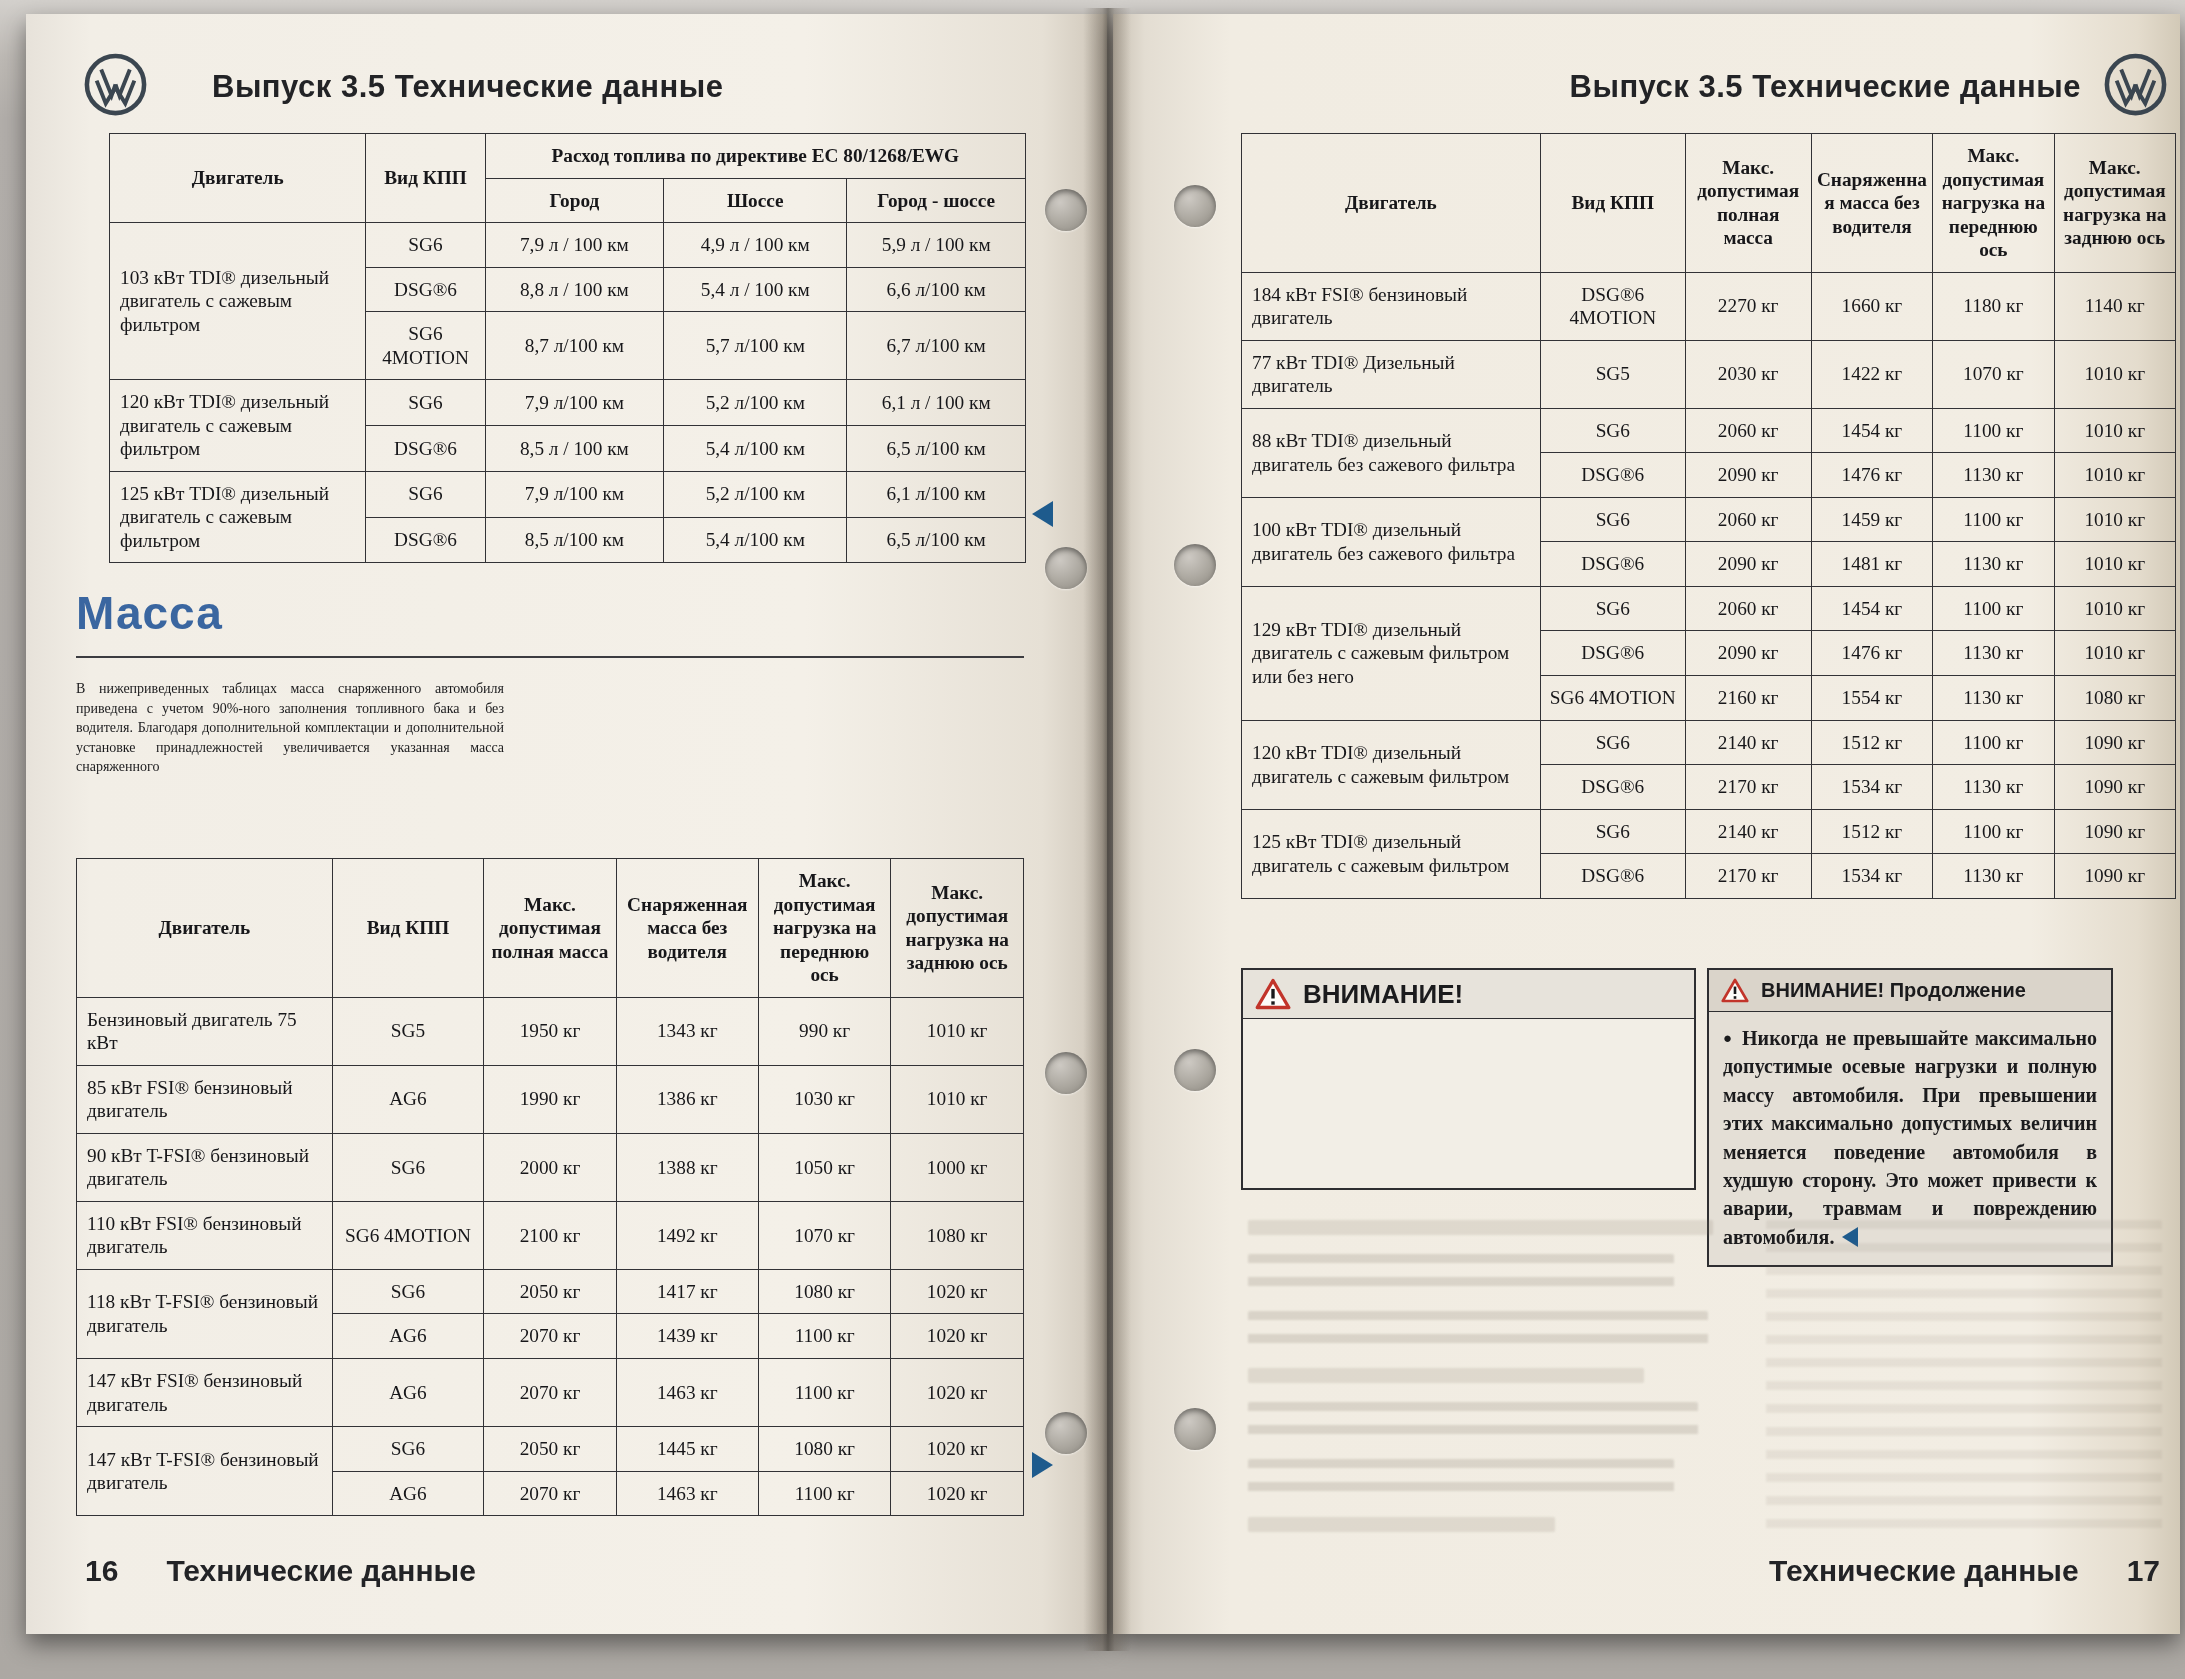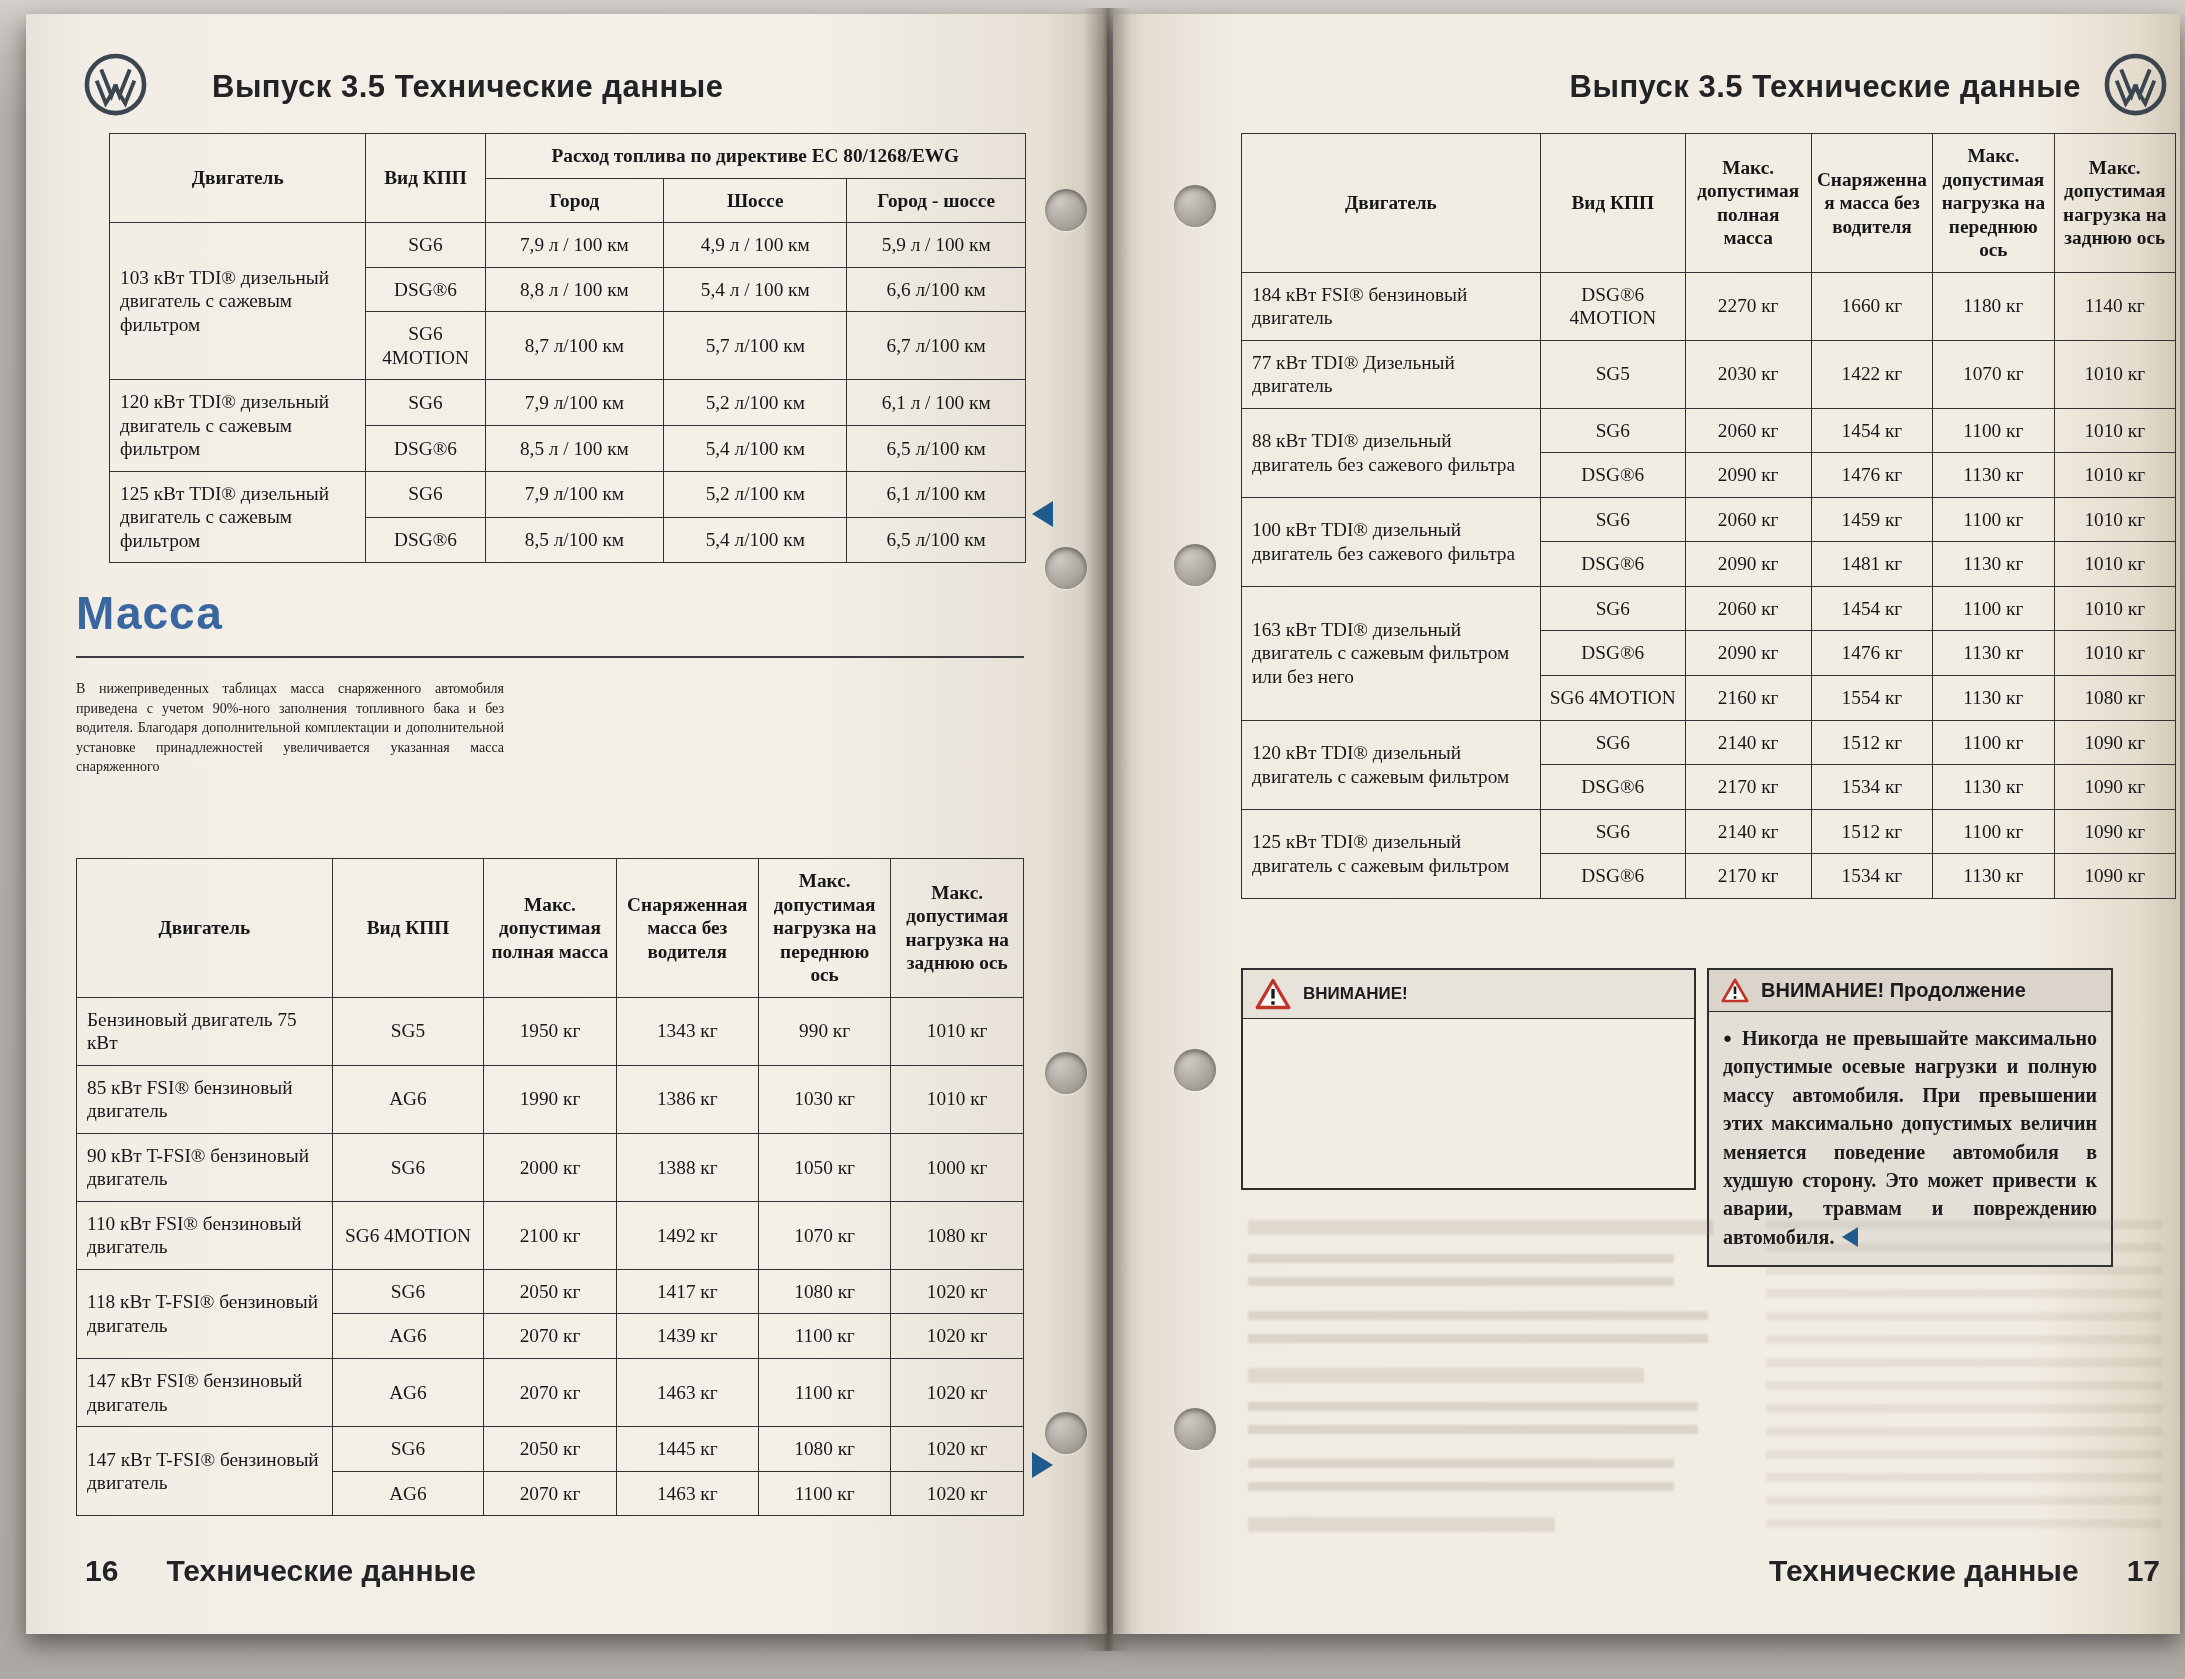--- a/index.html
+++ b/index.html
@@ -44,21 +44,21 @@
   .intro.c1 { left:50px;  width:428px; }
   .intro.c2 { left:543px; width:442px; }
   .intro p + p { margin-top:14px; }
 
   
   .warn { position:absolute; border:2.4px solid #2e2e31; background:#f2eee6; }
   .warn.w1 { left:128px; top:954px; width:455px; min-height:222px; }
   .warn.w2 { left:594px; top:954px; width:406px; min-height:230px; background:#e4dfd6; }
   .warn-title { display:flex; align-items:center; gap:12px; padding:8px 12px;
       border-bottom:1.7px solid #2e2e31; font-family:"Liberation Sans",sans-serif; font-weight:bold; }
-  .w1 .warn-title { font-size:17px; background:#e7e3db; }
+  .w1 .warn-title { font-size:26px; background:#e7e3db; }
   .w2 .warn-title { font-size:20px; background:#dad4ca; }
   .warn-body { padding:12px 14px 14px 14px; font-weight:bold; font-size:20px; line-height:1.42; text-align:justify; }
   .bullet { display:inline-block; margin-right:10px; }
   .bullet::before { content:"●"; font-size:15px; position:relative; top:-2px; }
   .warnico { width:36px; height:32px; flex:0 0 auto; }
 
   
   .tri { position:absolute; width:0; height:0; }
   .tri.l { border-top:13px solid transparent; border-bottom:13px solid transparent; border-right:21px solid #1e5b8d; }
   .tri.r { border-top:13px solid transparent; border-bottom:13px solid transparent; border-left:21px solid #1e5b8d; }
@@ -338,21 +338,21 @@
             <td>1010 кг</td>
           </tr>
           <tr>
             <td>DSG®6</td>
             <td>2090 кг</td>
             <td>1481 кг</td>
             <td>1130 кг</td>
             <td>1010 кг</td>
           </tr>
           <tr>
-            <td class="eng" rowspan="3">163 кВт TDI® дизельный двигатель с сажевым фильтром или без него</td>
+            <td class="eng" rowspan="3">129 кВт TDI® дизельный двигатель с сажевым фильтром или без него</td>
             <td>SG6</td>
             <td>2060 кг</td>
             <td>1454 кг</td>
             <td>1100 кг</td>
             <td>1010 кг</td>
           </tr>
           <tr>
             <td>DSG®6</td>
             <td>2090 кг</td>
             <td>1476 кг</td>

